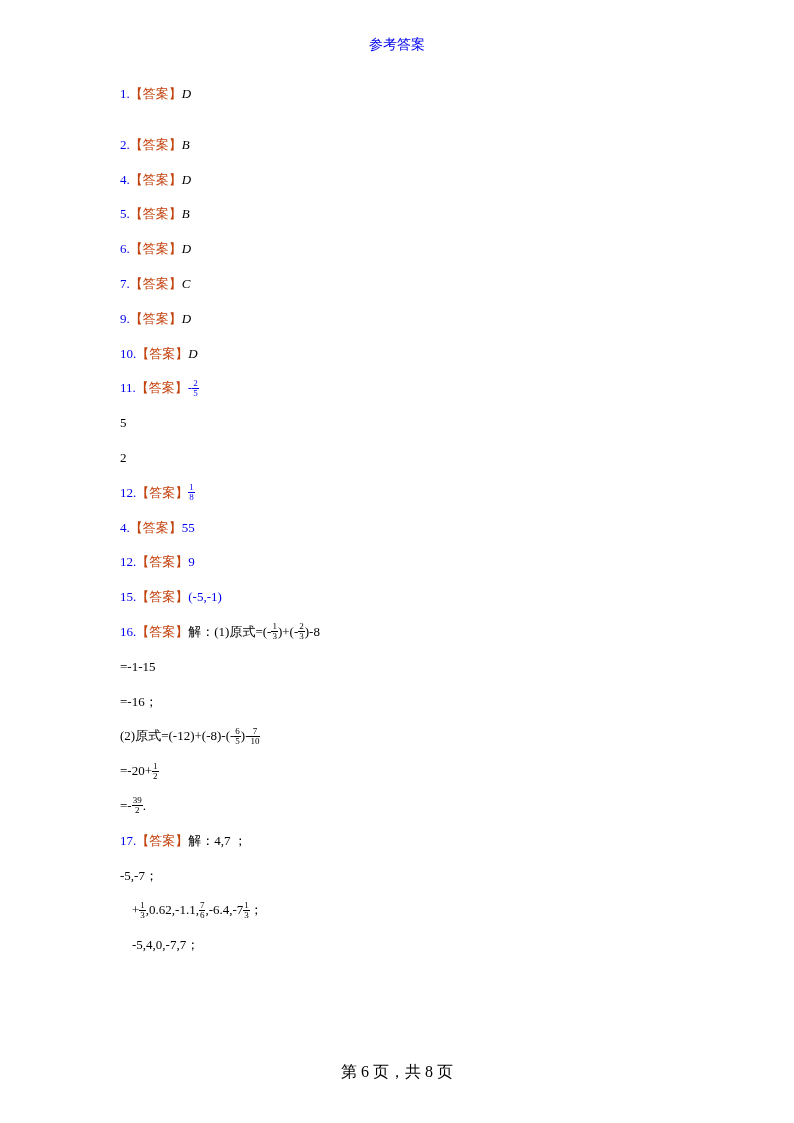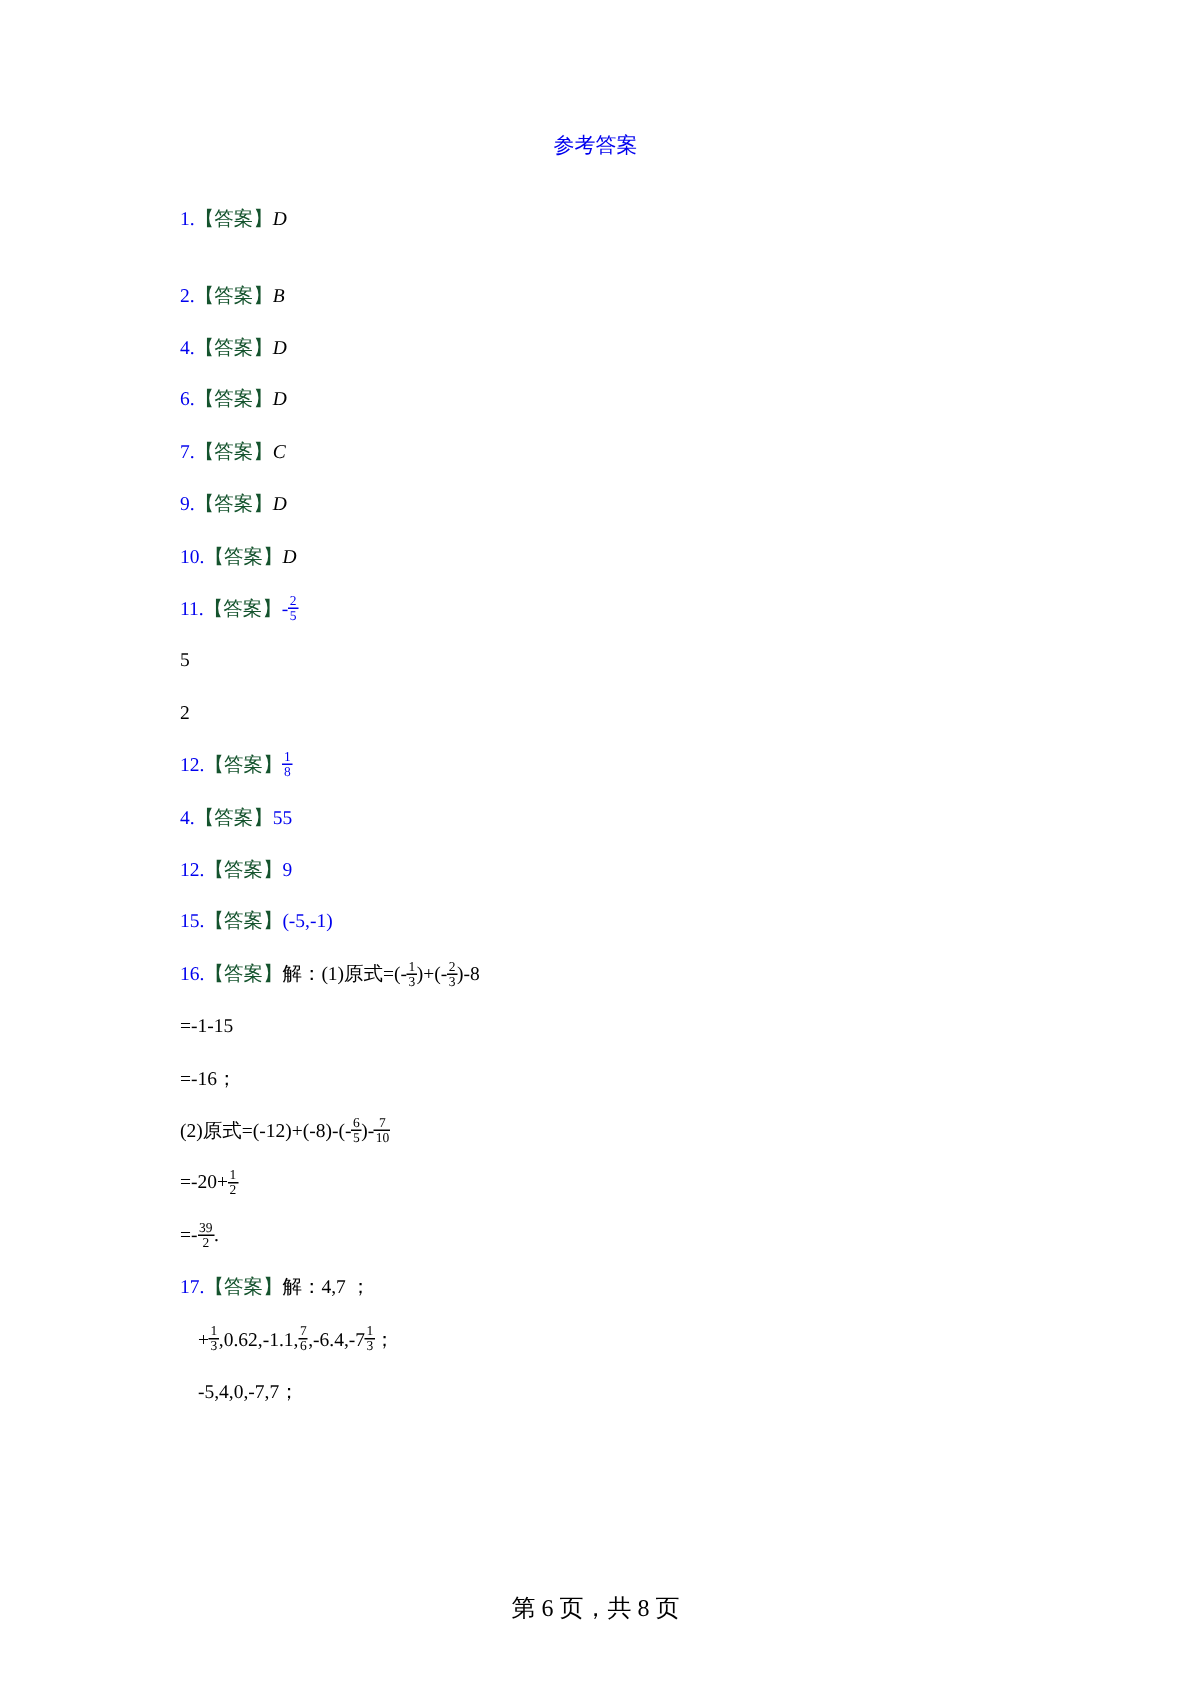--- a/index.html
+++ b/index.html
@@ -7,37 +7,37 @@
     height: 1123px;
     margin: 0;
     padding: 0;
     font-family: "SimSun", "宋体", serif;
     font-size: 13px;
     color: #000;
     background: #fff;
     position: relative;
   }
   .page {
-    padding: 88px 120px 0 120px;
+    padding: 36px 120px 0 120px;
   }
   .title {
     text-align: center;
     color: #0000EE;
     font-size: 14px;
     margin-bottom: 30px;
   }
   .answer-line {
     margin-bottom: 14px;
     line-height: 1.6;
   }
   .num {
     color: #0000EE;
   }
   .label {
-    color: #14532d;
+    color: #c2410c;
   }
   .val {
     font-style: italic;
     font-family: "Times New Roman", serif;
   }
   .frac {
     display: inline-block;
     vertical-align: middle;
     text-align: center;
     font-size: 9px;
@@ -87,20 +87,23 @@
   <div class="answer-line extra-space">
     <span class="num">1.</span><span class="label">【答案】</span><span class="val">D</span>
   </div>
   <div class="answer-line">
     <span class="num">2.</span><span class="label">【答案】</span><span class="val">B</span>
   </div>
   <div class="answer-line">
     <span class="num">4.</span><span class="label">【答案】</span><span class="val">D</span>
   </div>
   <div class="answer-line">
+    <span class="num">5.</span><span class="label">【答案】</span><span class="val">B</span>
+  </div>
+  <div class="answer-line">
     <span class="num">6.</span><span class="label">【答案】</span><span class="val">D</span>
   </div>
   <div class="answer-line">
     <span class="num">7.</span><span class="label">【答案】</span><span class="val">C</span>
   </div>
   <div class="answer-line">
     <span class="num">9.</span><span class="label">【答案】</span><span class="val">D</span>
   </div>
   <div class="answer-line">
     <span class="num">10.</span><span class="label">【答案】</span><span class="val">D</span>
@@ -140,20 +143,21 @@
   <div class="answer-line black">
     <span>=-20+</span><span class="frac"><span class="top">1</span><span class="bot">2</span></span>
   </div>
   <div class="answer-line black">
     <span>=-</span><span class="frac"><span class="top">39</span><span class="bot">2</span></span><span>.</span>
   </div>
 
   <div class="answer-line">
     <span class="num">17.</span><span class="label">【答案】</span><span class="black">解：4,7 ；</span>
   </div>
+  <div class="answer-line black">-5,-7；</div>
   <div class="answer-line black indent">
     <span>+</span><span class="frac"><span class="top">1</span><span class="bot">3</span></span><span>,0.62,-1.1,</span><span class="frac"><span class="top">7</span><span class="bot">6</span></span><span>,-6.4,-7</span><span class="frac"><span class="top">1</span><span class="bot">3</span></span><span>；</span>
   </div>
   <div class="answer-line black indent">-5,4,0,-7,7；</div>
 
 </div>
 
 <div class="footer">
   <span>第 </span><span>6</span><span> 页，共 </span><span>8</span><span> 页</span>
 </div>

